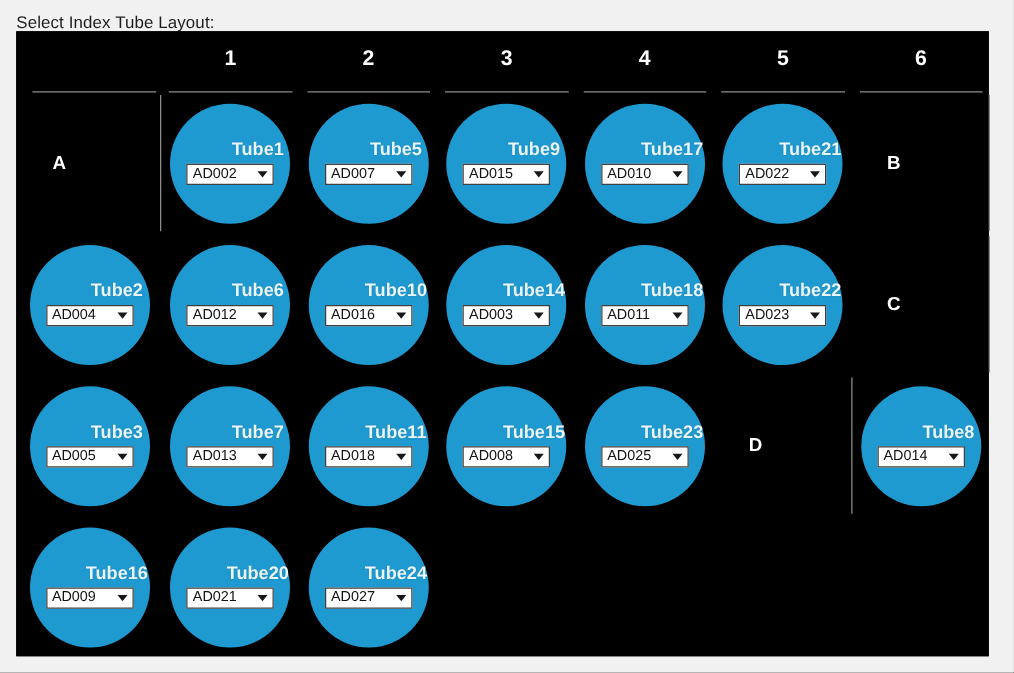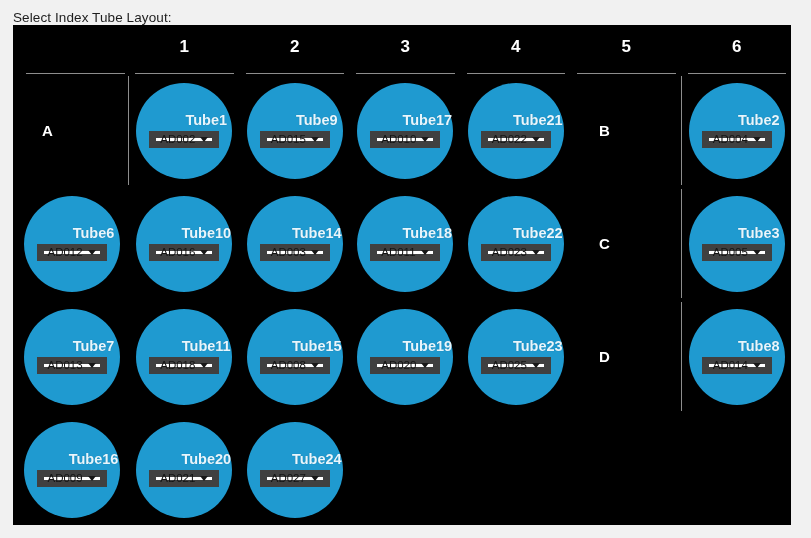--- a/index.html
+++ b/index.html
@@ -135,21 +135,21 @@
     margin-left: 44px;
   }
 
   .tube-select {
     display: flex;
     align-items: center;
     justify-content: space-between;
     width: 70px;
     height: 17px;
     background: #ffffff;
-    border: 7px solid #404040;
+    border: 1px solid #404040;
     box-sizing: border-box;
     padding: 0 3px 0 4px;
   }
 
   .tube-select-value {
     font-size: 11.5px;
     color: #141414;
     line-height: 1;
     font-family: "Liberation Sans", sans-serif;
   }
@@ -199,20 +199,29 @@
           <div class="tube">
             <div class="tube-name">Tube1</div>
             <div class="tube-select">
               <span class="tube-select-value">AD002</span>
               <span class="caret"></span>
             </div>
           </div>
         </div>
         <div class="well-cell">
           <div class="tube">
+            <div class="tube-name">Tube5</div>
+            <div class="tube-select">
+              <span class="tube-select-value">AD007</span>
+              <span class="caret"></span>
+            </div>
+          </div>
+        </div>
+        <div class="well-cell">
+          <div class="tube">
             <div class="tube-name">Tube9</div>
             <div class="tube-select">
               <span class="tube-select-value">AD015</span>
               <span class="caret"></span>
             </div>
           </div>
         </div>
         <div class="well-cell">
           <div class="tube">
             <div class="tube-name">Tube17</div>
@@ -322,29 +331,20 @@
           <div class="tube">
             <div class="tube-name">Tube15</div>
             <div class="tube-select">
               <span class="tube-select-value">AD008</span>
               <span class="caret"></span>
             </div>
           </div>
         </div>
         <div class="well-cell">
           <div class="tube">
-            <div class="tube-name">Tube19</div>
-            <div class="tube-select">
-              <span class="tube-select-value">AD020</span>
-              <span class="caret"></span>
-            </div>
-          </div>
-        </div>
-        <div class="well-cell">
-          <div class="tube">
             <div class="tube-name">Tube23</div>
             <div class="tube-select">
               <span class="tube-select-value">AD025</span>
               <span class="caret"></span>
             </div>
           </div>
         </div>
         <div class="row-head">
           <span>D</span>
         </div>

